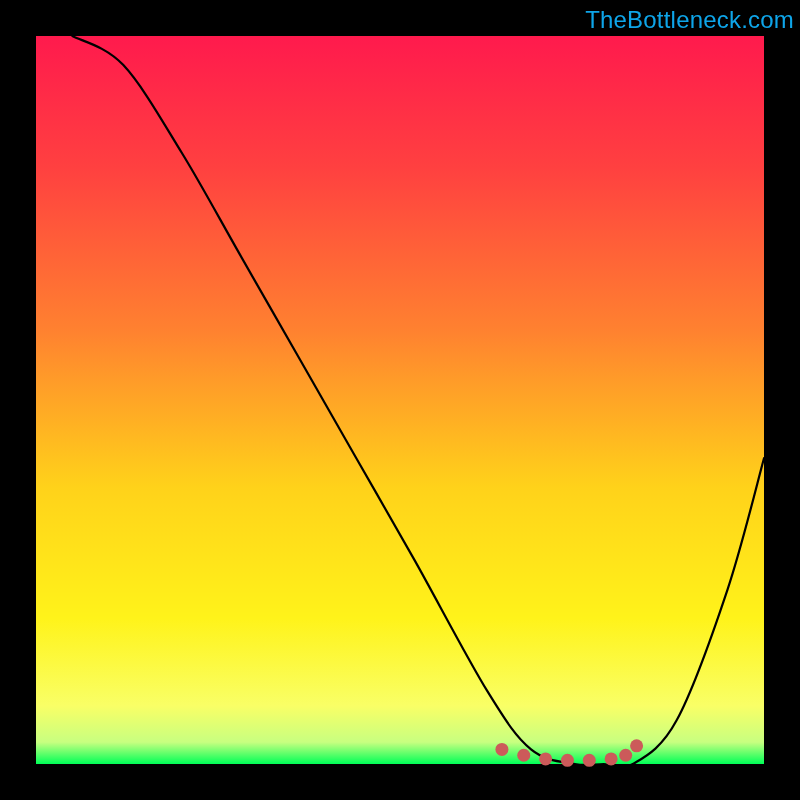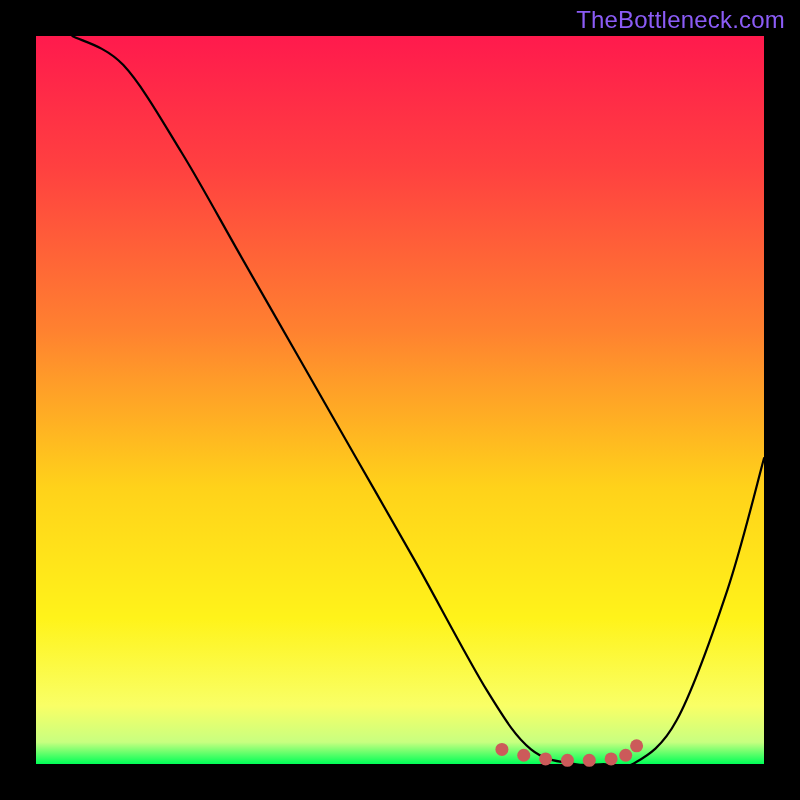--- a/index.html
+++ b/index.html
@@ -12,22 +12,22 @@
     font-family: Arial, Helvetica, sans-serif;
   }
   .wrap {
     position: relative;
     width: 800px;
     height: 800px;
   }
   .watermark {
     position: absolute;
     top: 6px;
-    right: 15px;
-    color: #8b5cf6;
+    right: 6px;
+    color: #0ea5e9;
     font-size: 24px;
     font-weight: 500;
     letter-spacing: 0.2px;
     z-index: 10;
     font-family: "Segoe UI", Arial, sans-serif;
   }
   svg.plot {
     position: absolute;
     left: 0;
     top: 0;

